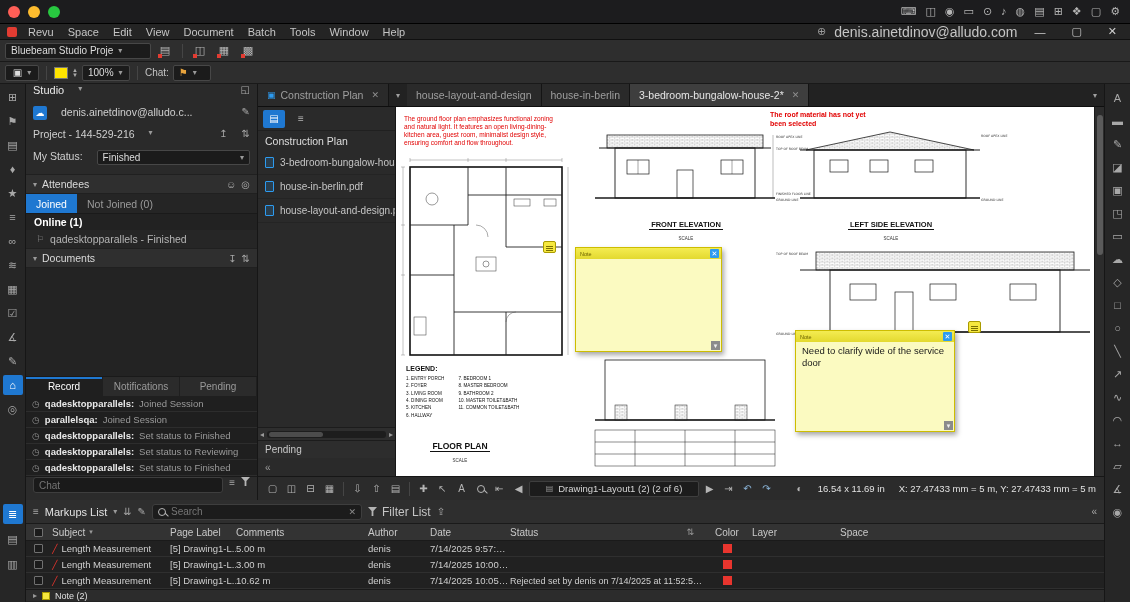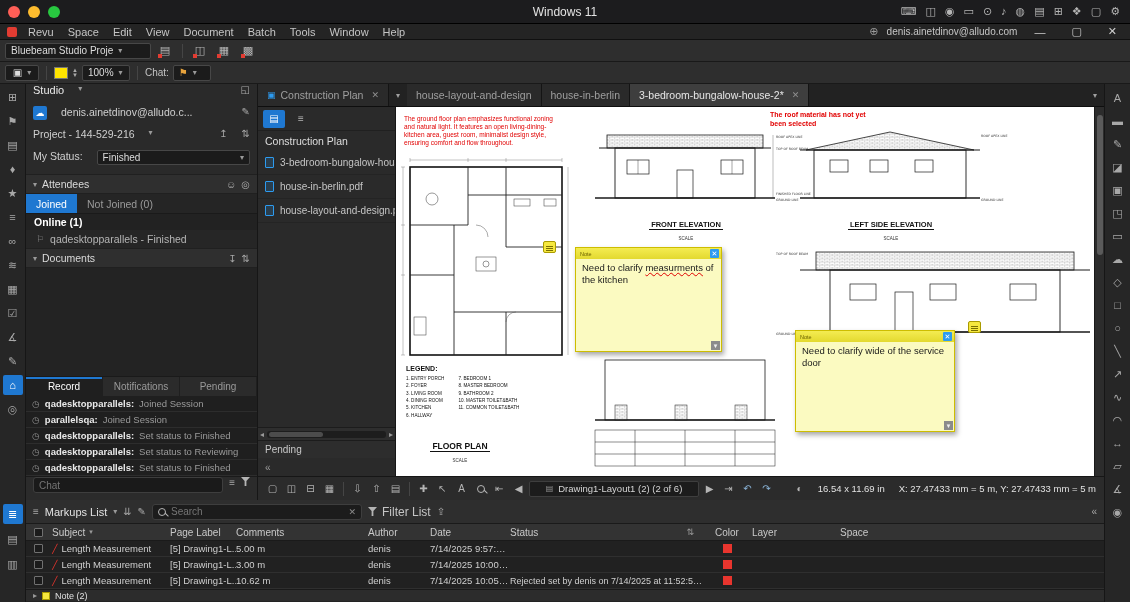--- a/index.html
+++ b/index.html
@@ -153,21 +153,20 @@
 </style>
 </head>
 <body>
 
 <div class="vm-bar">
   <span id="tl-box" style="display:flex">
       <span class="tl" style="background: rgb(255, 95, 87);"></span>
       <span class="tl" style="background: rgb(254, 188, 46);"></span>
       <span class="tl" style="background: rgb(40, 200, 64);"></span>
     </span>
-  <div class="vm-title">Windows 11</div>
   <div id="vm-icons">
       <span>⌨</span>
       <span>◫</span>
       <span>◉</span>
       <span>▭</span>
       <span>⊙</span>
       <span>♪</span>
       <span>◍</span>
       <span>▤</span>
       <span>⊞</span>
@@ -185,21 +184,21 @@
       <span class="mi">Edit</span>
       <span class="mi">View</span>
       <span class="mi">Document</span>
       <span class="mi">Batch</span>
       <span class="mi">Tools</span>
       <span class="mi">Window</span>
       <span class="mi">Help</span>
     </span>
   <div class="menu-right">
     <span style="color:#9a9a9a">⊕</span>
-    <span style="font-size:10px">denis.ainetdinov@alludo.com</span>
+    <span style="font-size:14px">denis.ainetdinov@alludo.com</span>
     <span class="win-ctl">—</span>
     <span class="win-ctl">▢</span>
     <span class="win-ctl">✕</span>
   </div>
 </div>
 
 <div class="toolbar">
   <div class="inset" style="width:146px">
     <span style="overflow:hidden;white-space:nowrap">Bluebeam Studio Proje</span>
     <span class="caret">▾</span>
@@ -526,21 +525,20 @@
         </div>
 
         <span class="anchor" style="left:147px;top:134px"></span>
         <span class="anchor" style="left:572px;top:214px"></span>
 
         <div class="note" style="left:179px;top:140px;width:147px;height:105px">
           <div class="note-head">
             <span class="note-title">Note</span>
             <span class="note-close">✕</span>
           </div>
-          <div class="note-body"><span>Need to clarify </span><span class="sq">measurments</span><span> of the kitchen</span></div>
           <span class="note-scroll">▼</span>
         </div>
         <div class="note" style="left:399px;top:223px;width:160px;height:102px">
           <div class="note-head">
             <span class="note-title">Note</span>
             <span class="note-close">✕</span>
           </div>
           <div class="note-body">Need to clarify wide of the service door</div>
           <span class="note-scroll">▼</span>
         </div>

